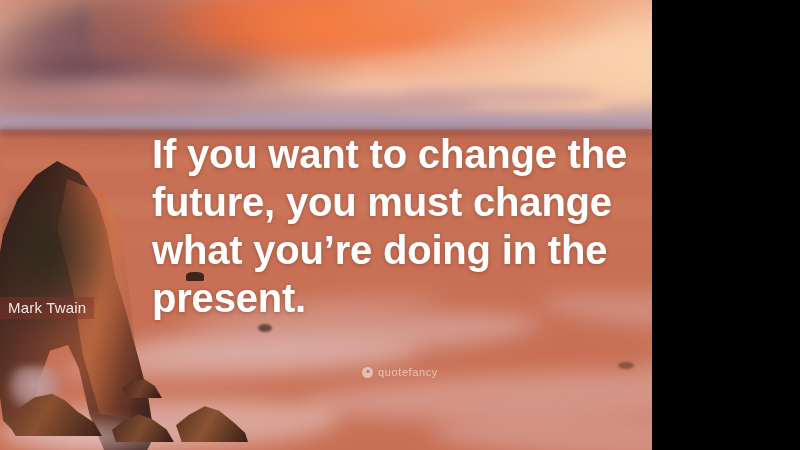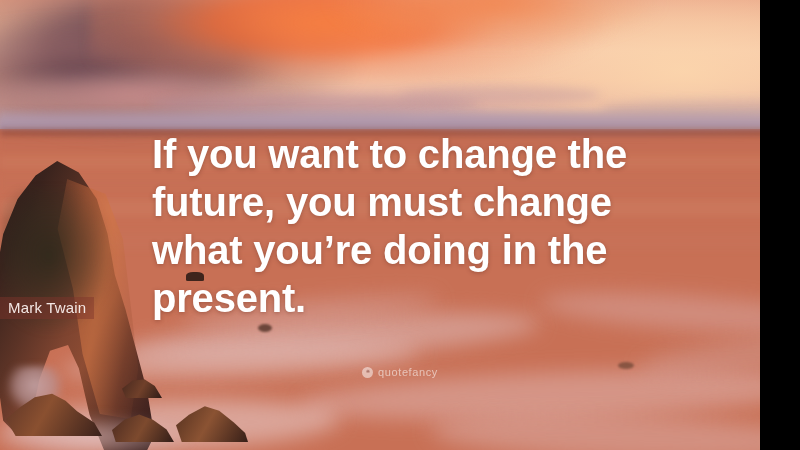--- a/index.html
+++ b/index.html
@@ -1,21 +1,21 @@
 <!DOCTYPE html>
 <html><head>
 <meta charset="utf-8">
 <title>Quote Image</title>
 <style>
   html,body{margin:0;padding:0;background:#000;}
   body{font-family:"Liberation Sans",sans-serif;}
 
   #stage{
     position:relative;
-    width:760px;height:450px;
+    width:652px;height:450px;
     overflow:hidden;
     background:#c87055;
   }
 
   
   .sky{
     position:absolute;left:0;top:0;width:800px;height:129px;
     background:
       linear-gradient(to bottom,
         #e8a487 0%,

